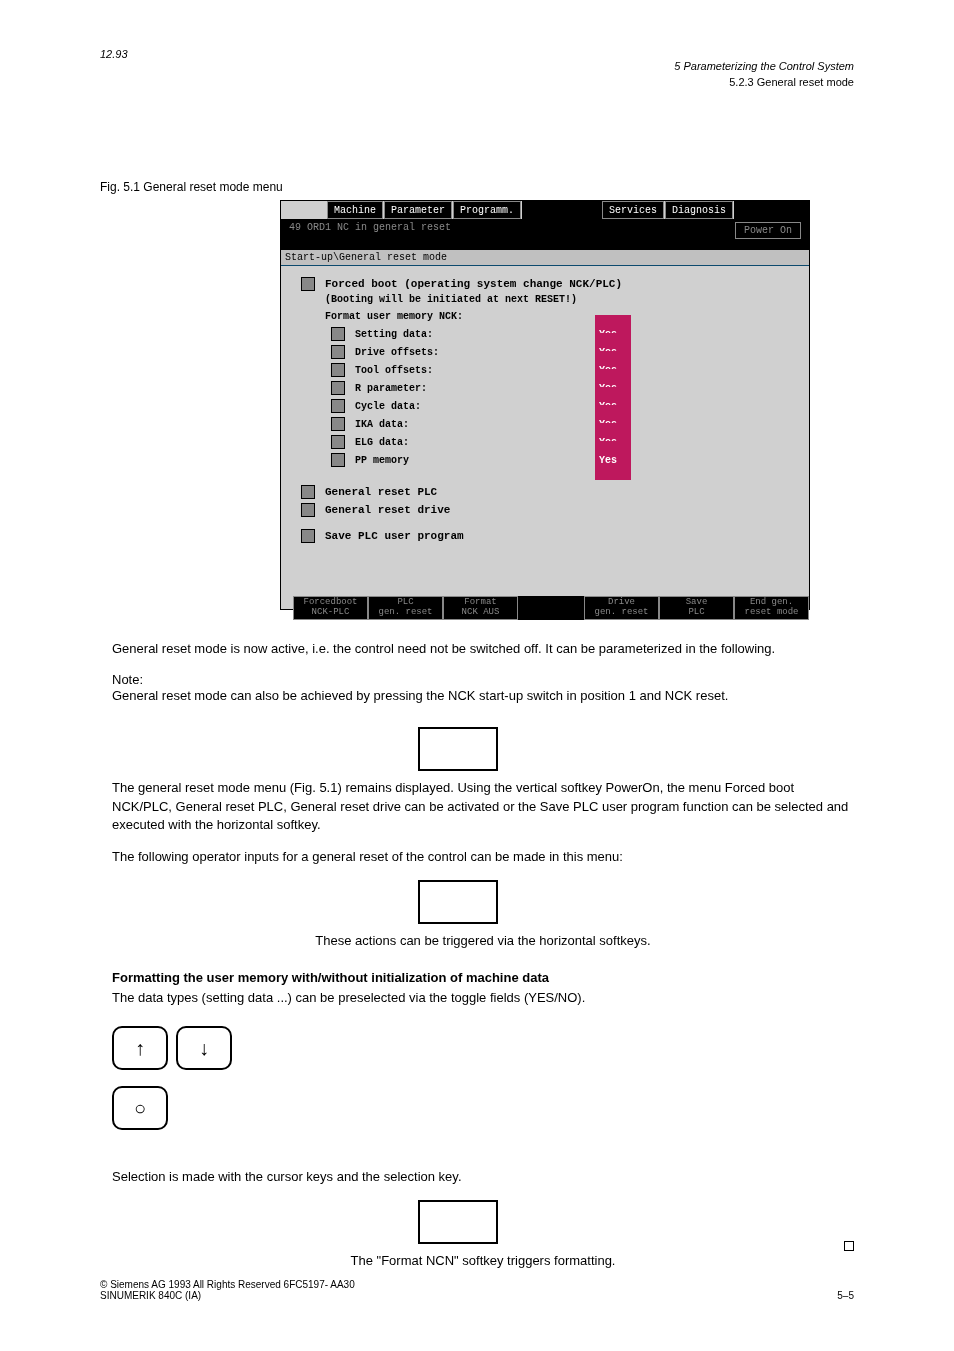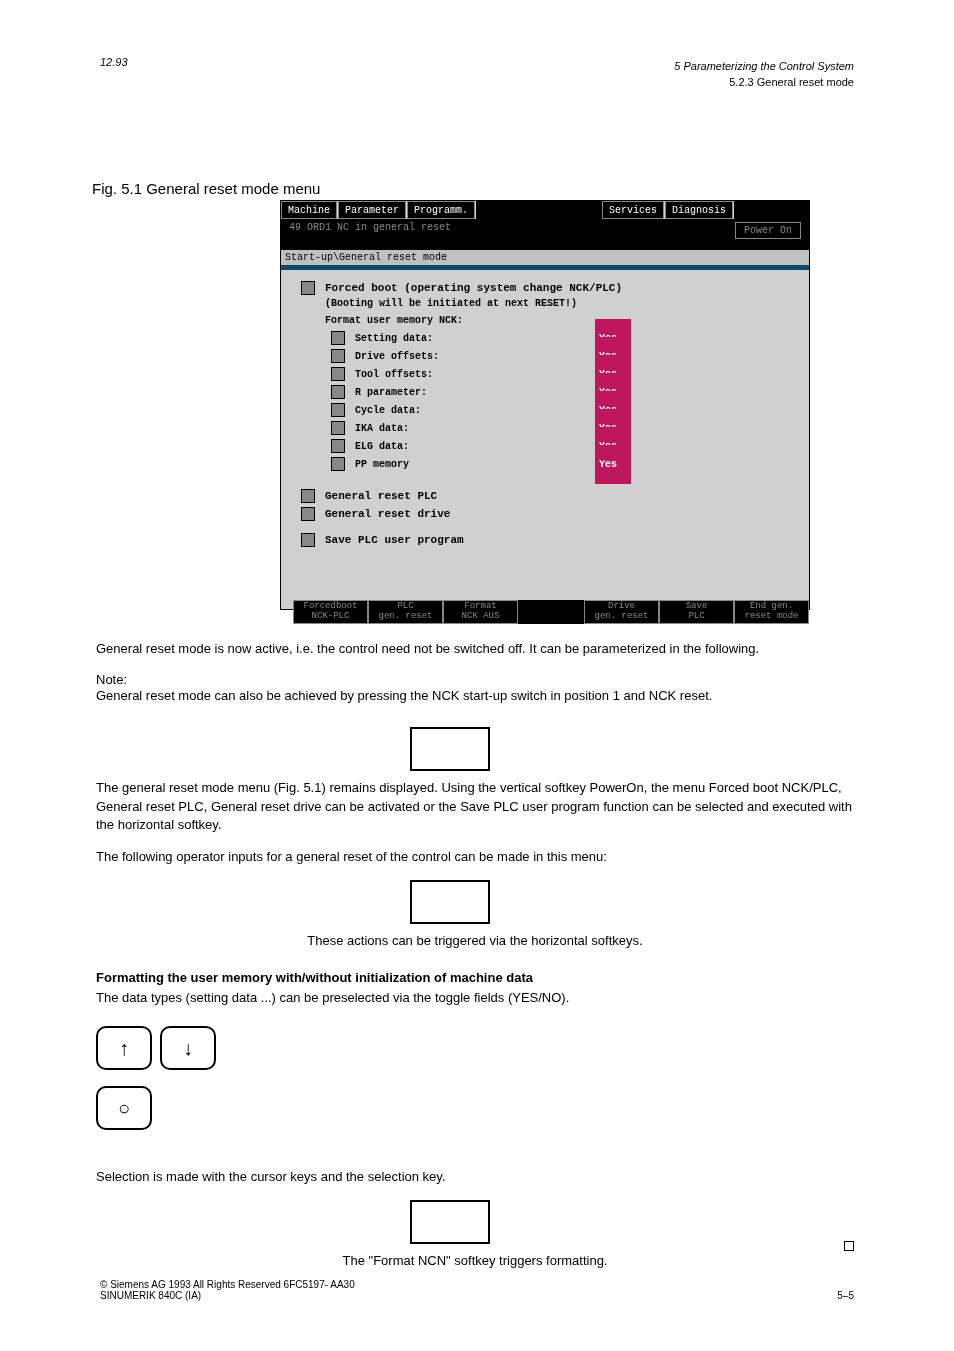--- a/index.html
+++ b/index.html
@@ -11,21 +11,21 @@
       background: white;
       font-family: Arial, sans-serif;
       font-size: 13px;
       width: 954px;
       height: 1351px;
       position: relative;
       padding: 50px;
     }
     .page-header-left {
       position: absolute;
-      top: 56px;
+      top: 48px;
       left: 100px;
       font-size: 11px;
       font-style: italic;
       text-align: center;
     }
     .page-header-right {
       position: absolute;
       top: 60px;
       right: 100px;
       font-size: 11px;
@@ -33,39 +33,40 @@
     }
     .page-title {
       position: absolute;
       top: 76px;
       right: 100px;
       font-size: 11px;
     }
     .figure-caption {
       position: absolute;
       top: 180px;
-      left: 92px;
-      font-size: 15px;
+      left: 100px;
+      font-size: 12px;
     }
     
     
     .cnc-screen {
       position: absolute;
       top: 200px;
       left: 280px;
       width: 530px;
       height: 410px;
       background: #d0d0d0;
       border: 1px solid #000;
       font-family: "Courier New", monospace;
       font-size: 11px;
     }
     .top-tabs {
       display: flex;
       height: 18px;
+      padding-left: 46px;
     }
     .top-tab {
       background: #000;
       color: #fff;
       padding: 2px 6px;
       margin-right: 1px;
       font-size: 10px;
       border: 1px solid #888;
       display: flex;
       align-items: center;
@@ -87,21 +88,21 @@
       color: #888;
       padding: 2px 8px;
       border: 1px solid #888;
       font-size: 10px;
     }
     .breadcrumb-line {
       background: #c0c0c0;
       color: #000;
       padding: 2px 4px;
       font-size: 10px;
-      border-bottom: 5px solid #0c4a6e;
+      border-bottom: 1px solid #0c4a6e;
     }
     .content-area {
       background: #d0d0d0;
       padding: 8px 20px;
       height: 330px;
     }
     .content-row {
       display: flex;
       align-items: center;
       margin: 2px 0;
@@ -165,21 +166,21 @@
       justify-content: center;
     }
     .bottom-spacer {
       flex: 1;
       background: #000;
     }
     
     
     .doc-section {
       position: absolute;
-      left: 96px;
+      left: 112px;
       right: 100px;
     }
     .doc-line {
       display: flex;
       margin-bottom: 3px;
       flex-direction: column;
     }
     .bullet-note {
       width: 70px;
       flex-shrink: 0;

